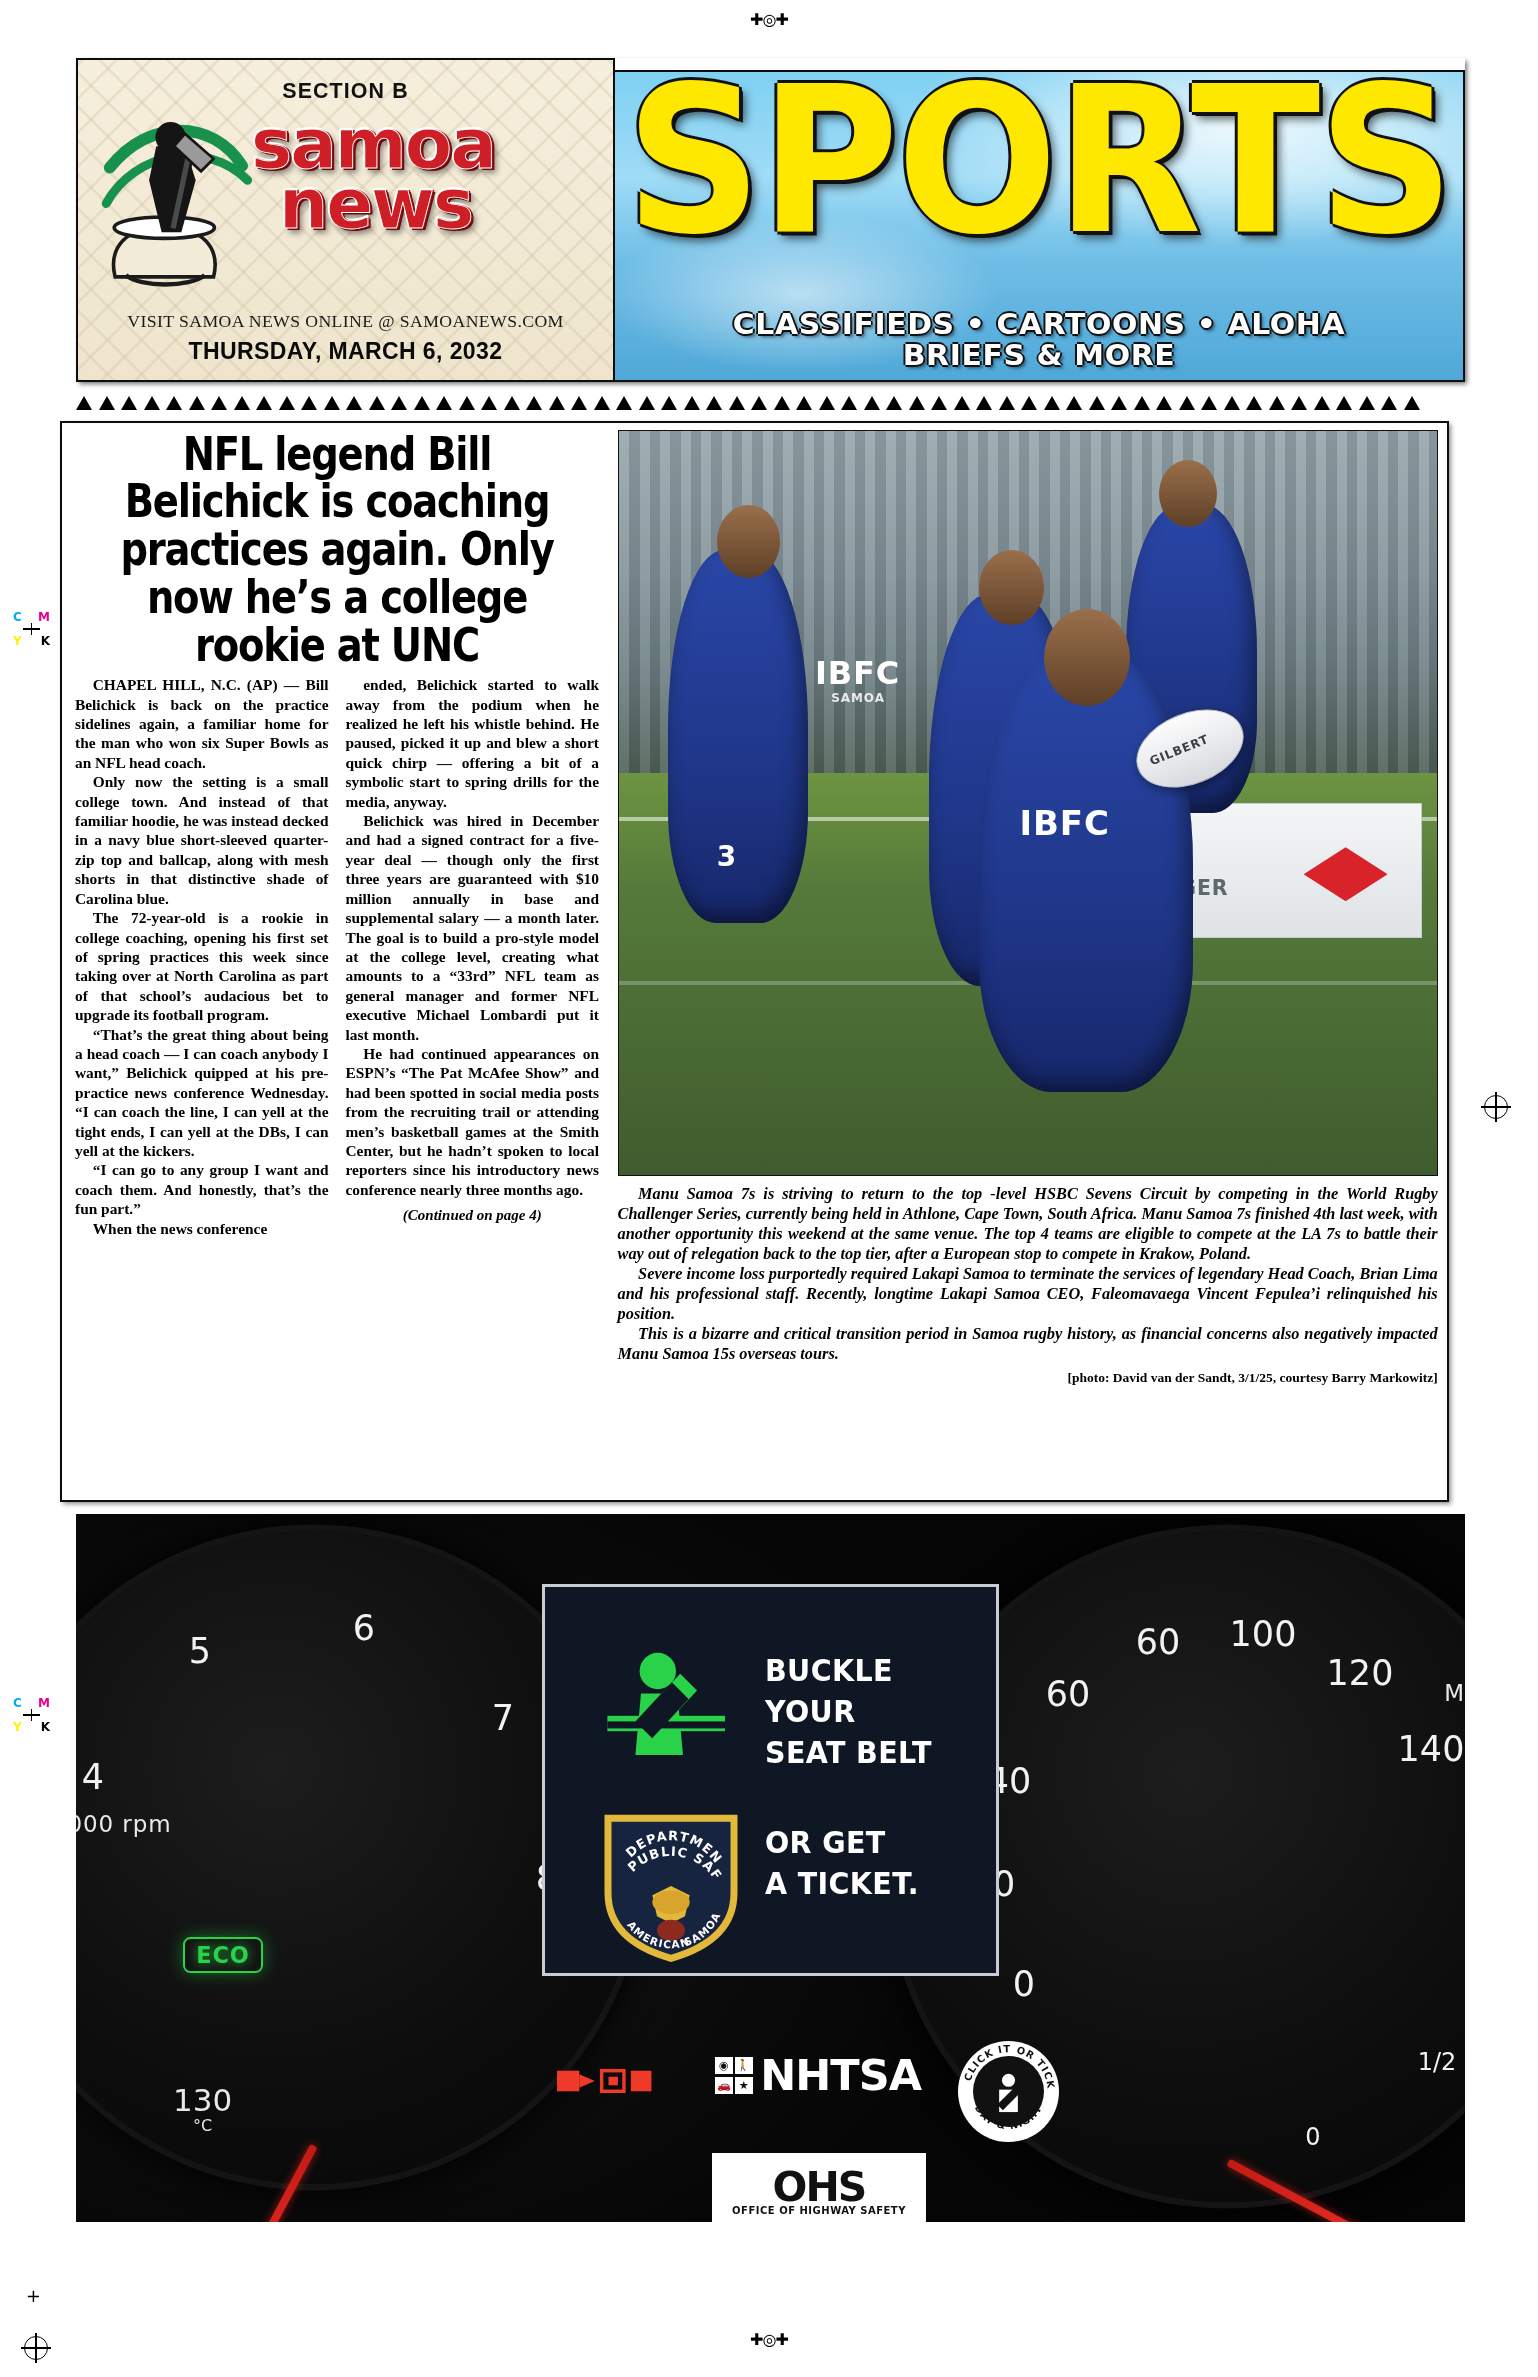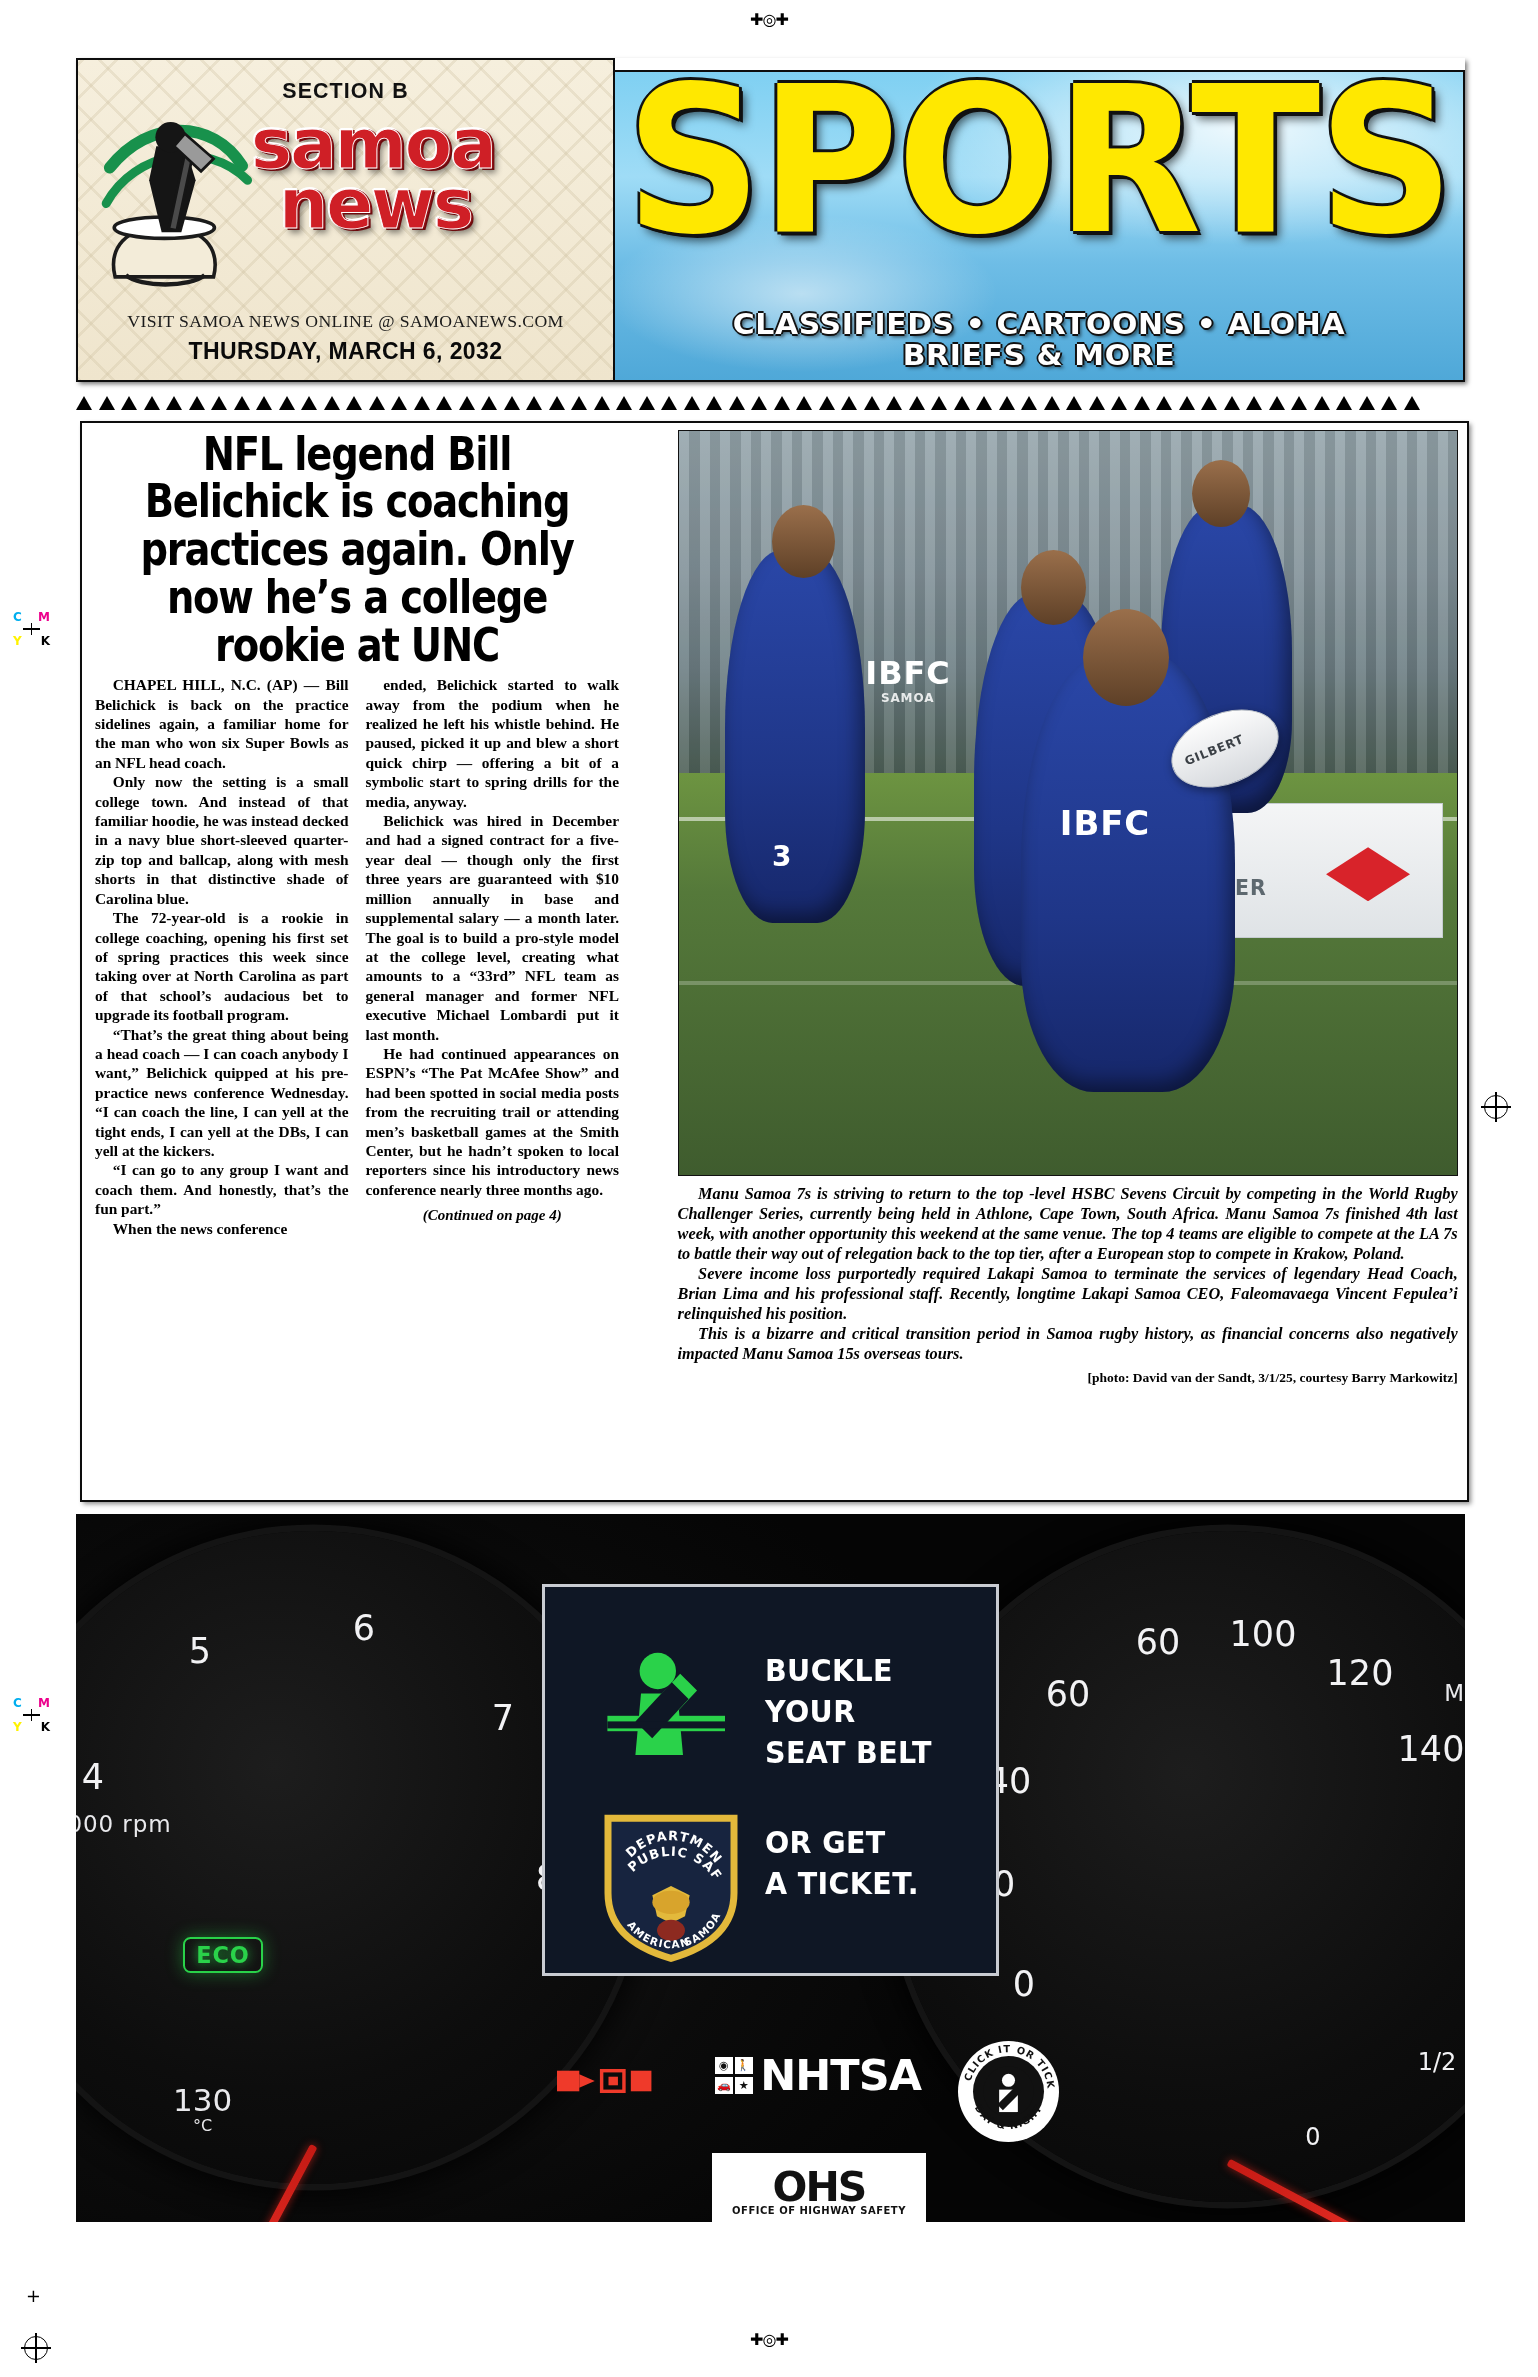--- a/index.html
+++ b/index.html
@@ -210,30 +210,29 @@
     border-left: 8.4px solid transparent;
     border-right: 8.4px solid transparent;
     border-bottom: 14px solid #000;
     margin-right: 6.5px;
     flex: none;
   }
 
   
   .article {
     position: absolute;
-    left: 80px;
+    left: 60px;
     top: 421px;
     width: 1389px;
     height: 1081px;
     border: 2.8px solid #0d0d0d;
     box-sizing: border-box;
     background: #fff;
     box-shadow: 2.8px 2.8px 4.7px rgba(0,0,0,.45);
     display: flex;
-    gap: 40px;
   }
   .article-left {
     width: 550px;
     padding: 7.5px 13px 5.6px 13px;
     box-sizing: border-box;
   }
   .headline {
     font-family: "DejaVu Sans Condensed", "DejaVu Sans", sans-serif;
     font-weight: bold;
     font-size: 46px;

